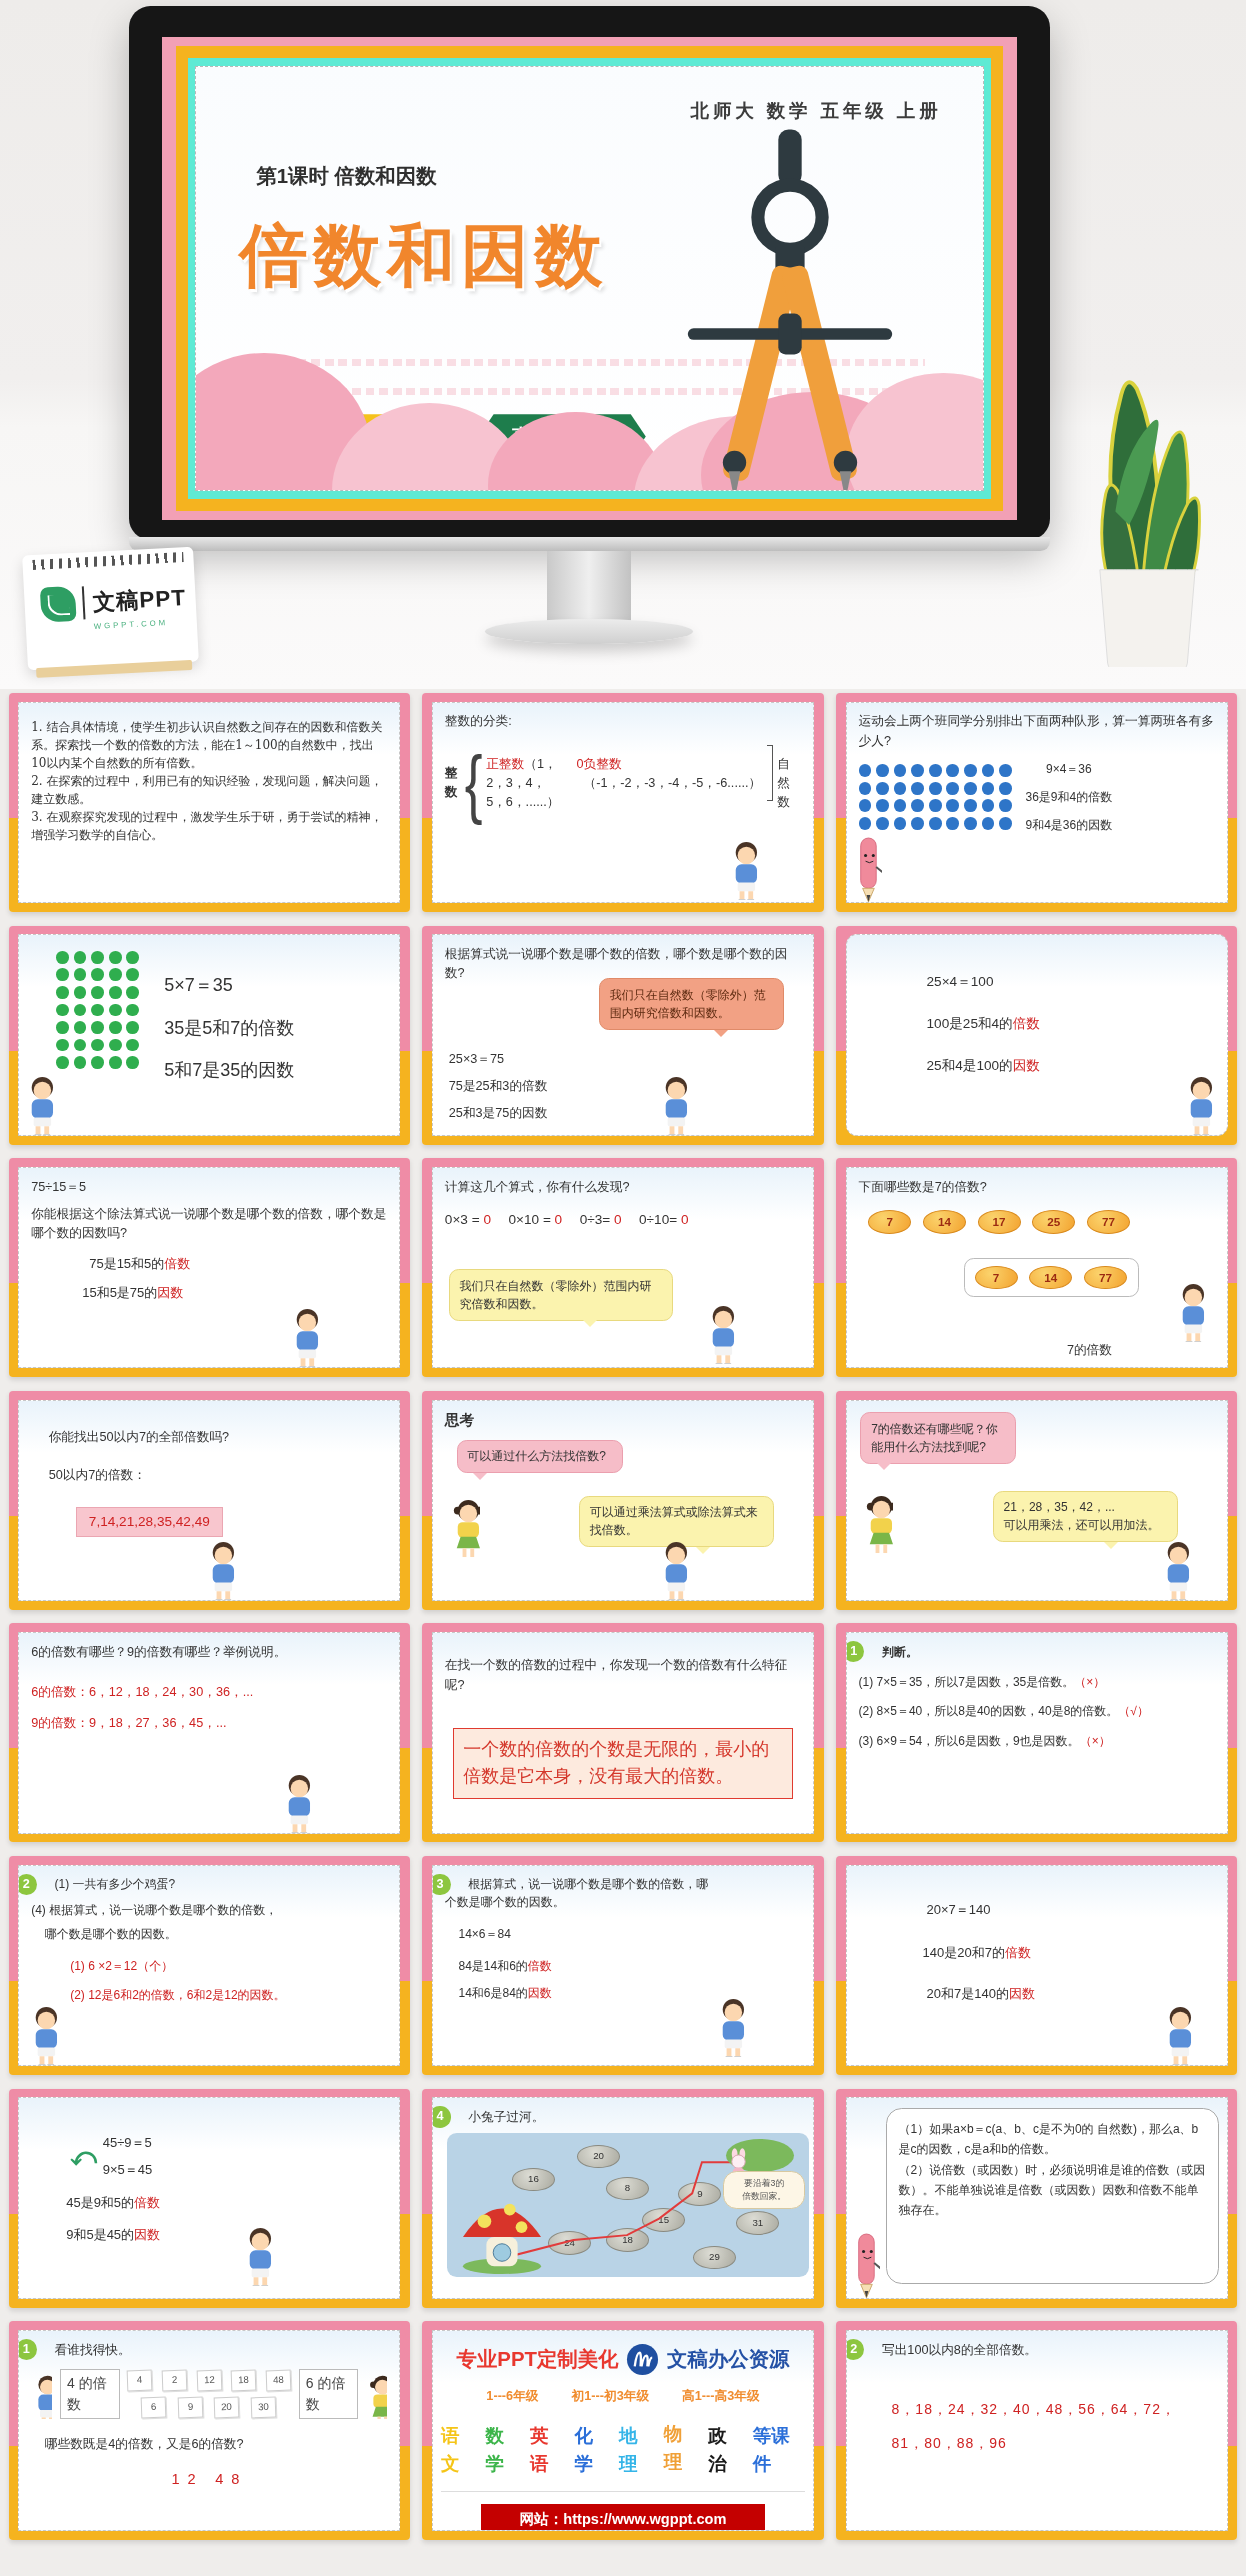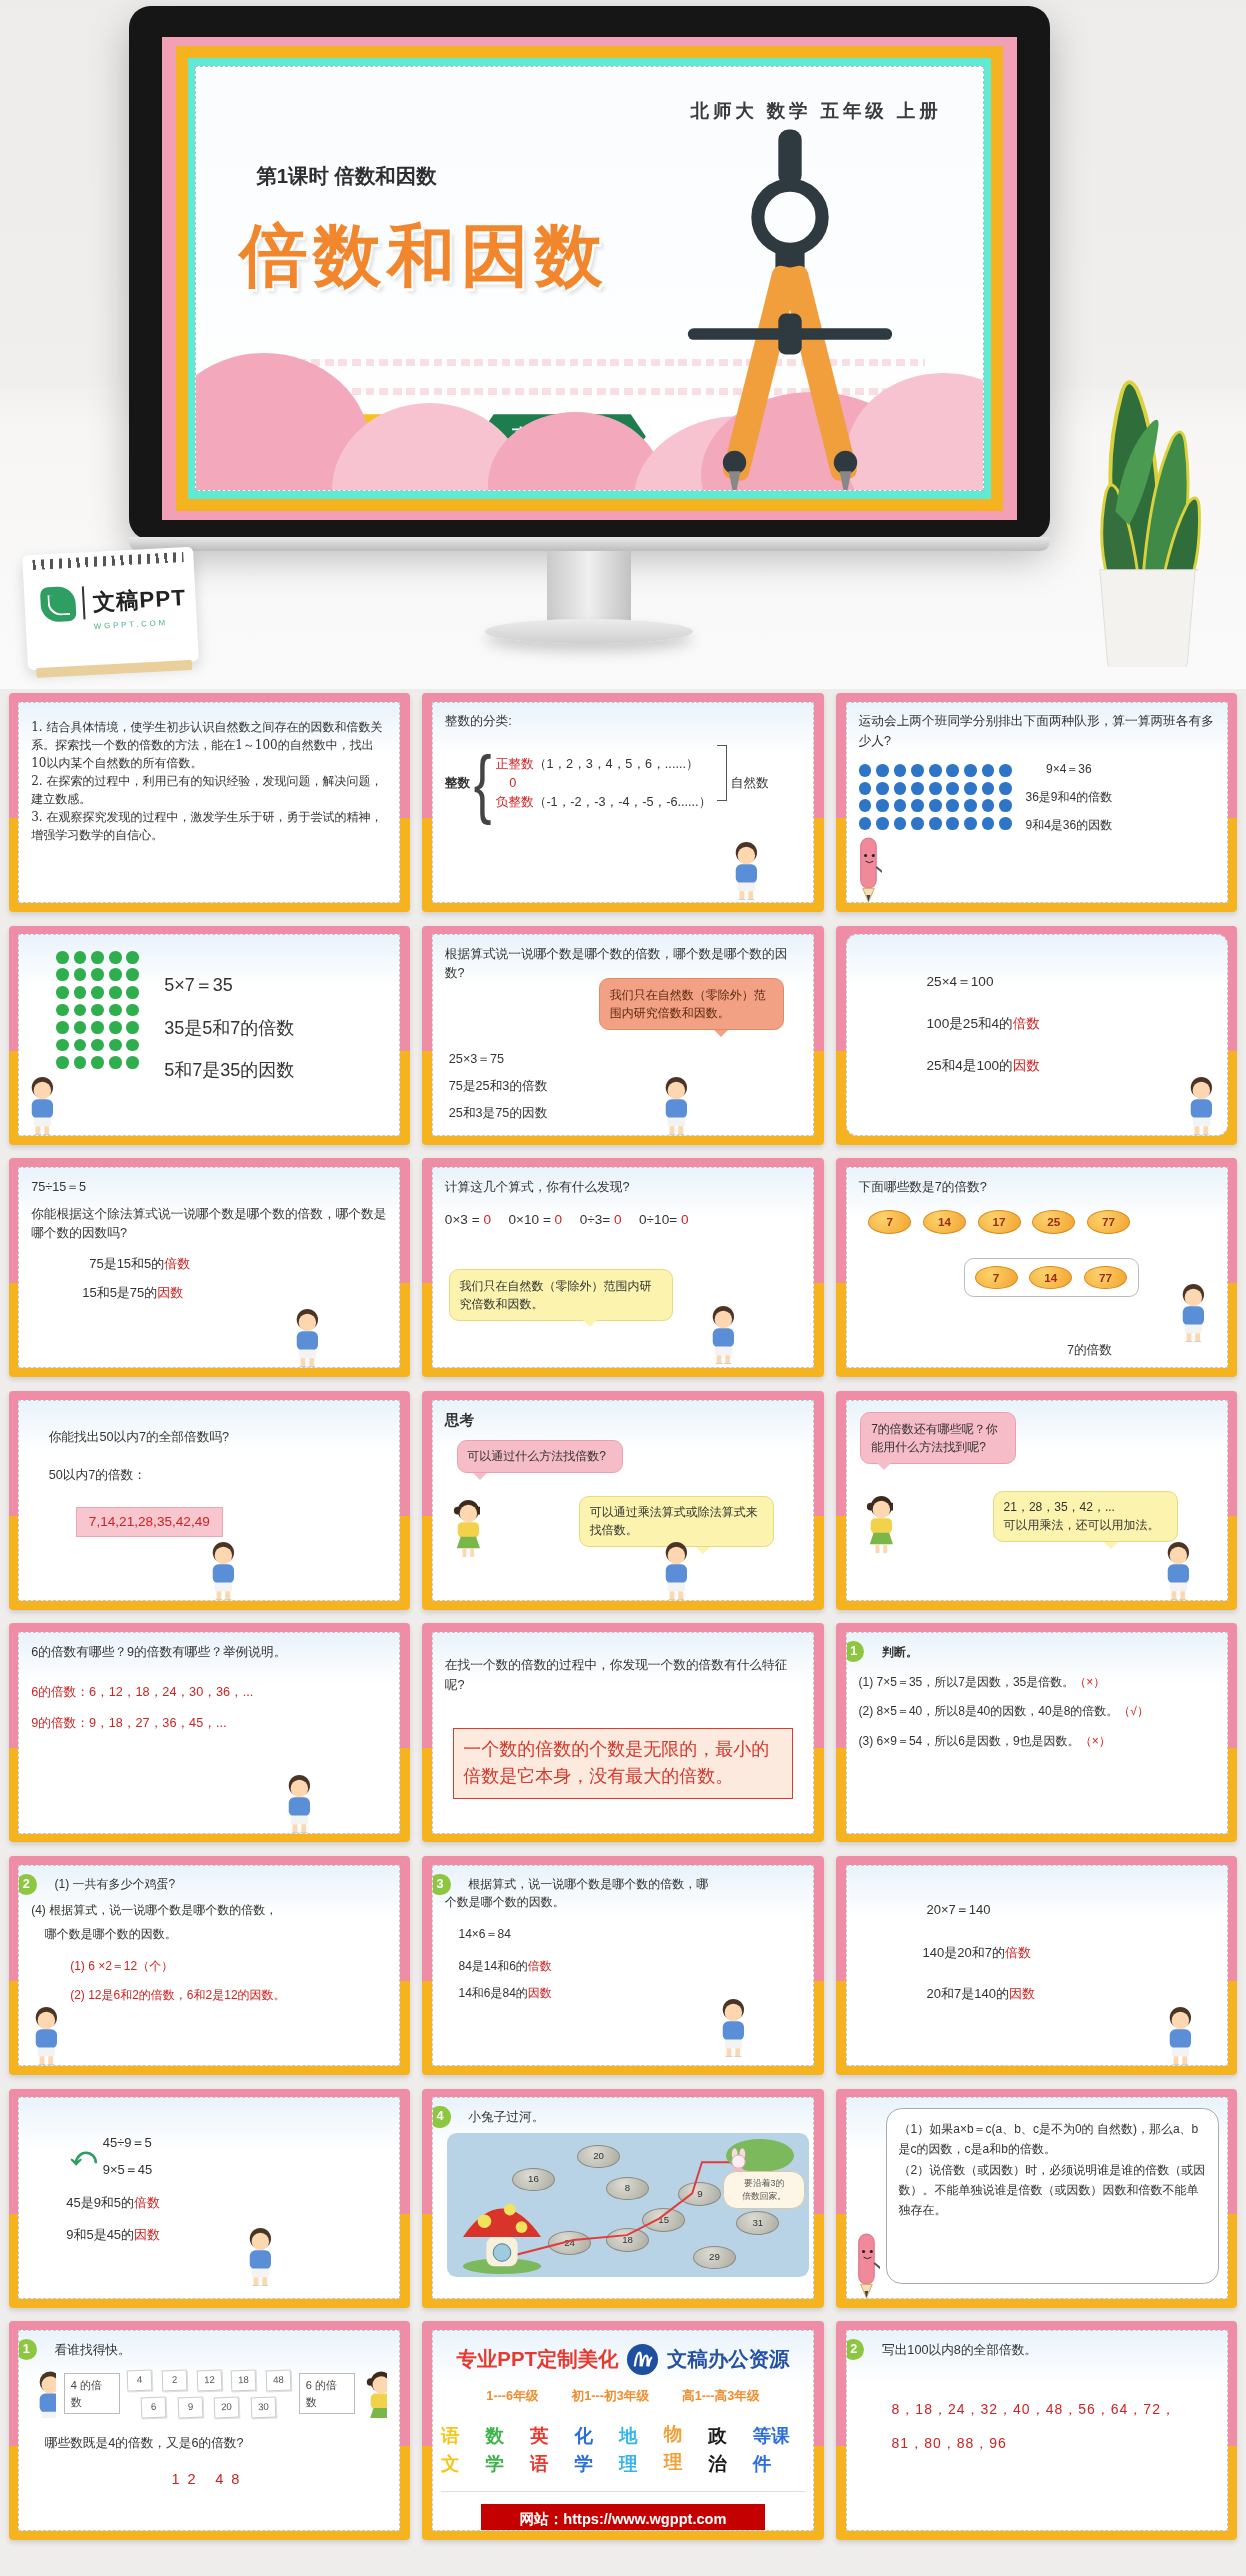--- a/index.html
+++ b/index.html
@@ -94,26 +94,26 @@
           border-radius:50%; background:radial-gradient(circle at 35% 30%,#fbd36c,#f3a22e);
           border:1px solid #d98a1d; color:#9c2b12; font-size:11.7px; font-weight:bold; }
 
   .pinkbox { display:inline-block; background:#f8c6ce; border:1px solid #eba6b2; color:#cf2222;
              padding:3.9px 11.7px; font-size:13.6px; }
   .notebox { background:#fdeade; border:1.9px solid #e03a2f; color:#d4372b; padding:7.8px 9.7px; font-size:18px; }
 
   .ncard { display:inline-flex; align-items:center; justify-content:center; min-width:25px; height:21.4px;
            background:#fff; border:1px solid #ccc; box-shadow:1px 1px 0 #ddd; font-size:9.7px; color:#555;
            padding:0 3.9px; transform:rotate(-2deg); }
-  .sign  { display:inline-block; background:#fff; border:1px solid #bbb; font-size:11px; padding:2.9px 5.8px; color:#444; }
+  .sign  { display:inline-block; background:#fff; border:1px solid #bbb; font-size:14px; padding:2.9px 5.8px; color:#444; }
 
   
   .cls-wrap { display:flex; align-items:center; margin-top:13.6px; }
   .brace { font-size:76px; font-weight:200; color:#444; line-height:1; transform:scaleX(.7); }
-  .cls-rows { display:flex; flex-direction:column; gap:0; font-size:12.7px; }
+  .cls-rows { display:flex; flex-direction:row; gap:0; font-size:12.7px; }
   .rbracket { width:9.7px; align-self:stretch; border:1.9px solid #555; border-left:none; margin-left:5.8px; }
 
   
   .river { position:absolute; left:13.6px; top:35px; width:362px; height:144px; border-radius:9.7px;
            background:#b9d3e6; overflow:hidden; }
   .stone { position:absolute; width:43px; height:23.4px; border-radius:50%;
            background:radial-gradient(circle at 40% 30%,#dcdcd4,#a9a99f); border:1px solid #8a8a80;
            display:flex; align-items:center; justify-content:center; font-size:9.7px; color:#333; }
   .stone:nth-child(1){ left:36%; top:8%; }  .stone:nth-child(2){ left:18%; top:24%; }
   .stone:nth-child(3){ left:44%; top:30%; } .stone:nth-child(4){ left:64%; top:34%; }

